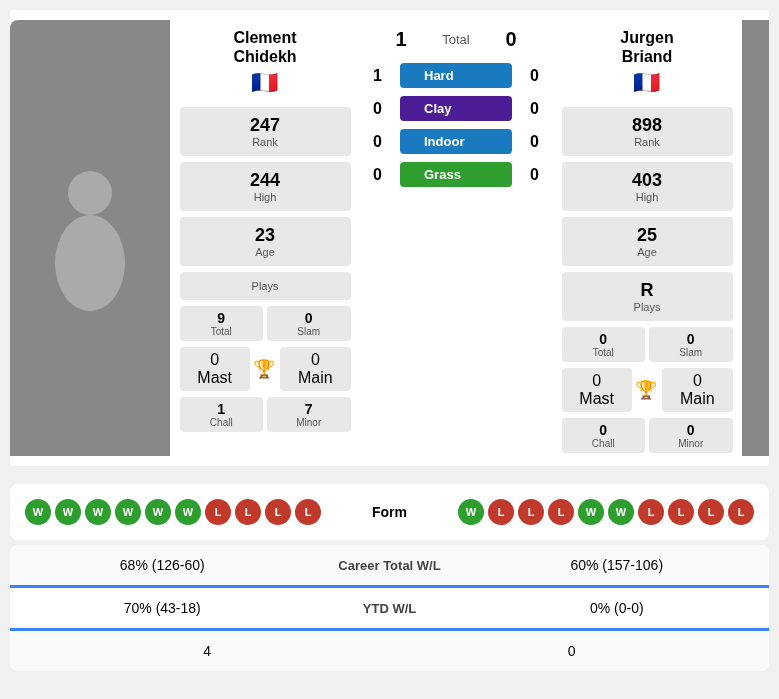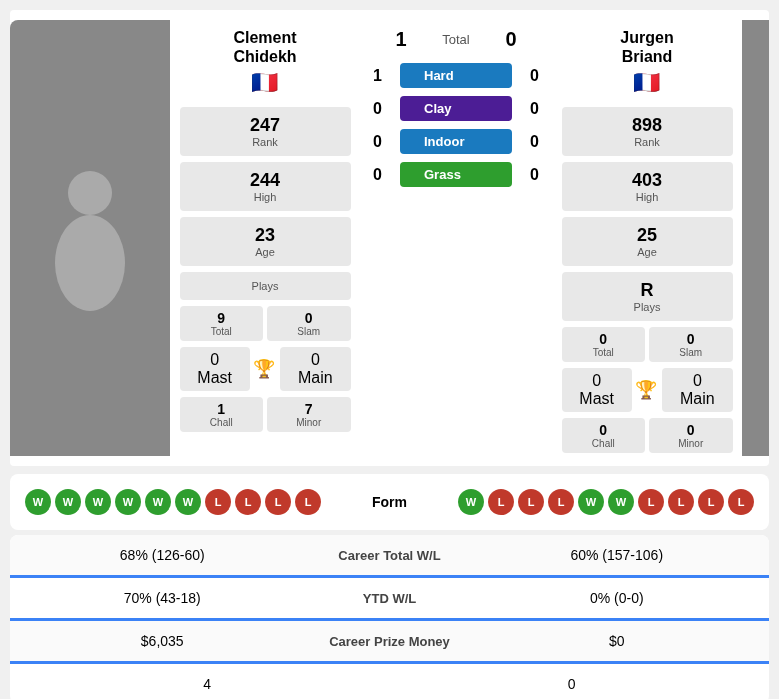--- a/index.html
+++ b/index.html
@@ -7,21 +7,21 @@
 
     .container { width: 779px; background: #f0f0f0; padding: 10px; }
 
     
     .top-section {
       display: flex;
       align-items: stretch;
       background: #fff;
       border-radius: 4px;
       overflow: hidden;
-      margin-bottom: 8px;
+      margin-bottom: 18px;
       padding: 10px 0;
     }
 
     
     .player-photo {
       width: 160px;
       min-height: 220px;
       background: #888;
       display: flex;
       align-items: center;
@@ -465,23 +465,18 @@
       <div class="stat-left">68% (126-60)</div>
       <div class="stat-center">Career Total W/L</div>
       <div class="stat-right">60% (157-106)</div>
     </div>
       <div class="stats-table-row">
       <div class="stat-left">70% (43-18)</div>
       <div class="stat-center">YTD W/L</div>
       <div class="stat-right">0% (0-0)</div>
     </div>
       <div class="stats-table-row">
-      <div class="stat-left">$6,035</div>
-      <div class="stat-center">Career Prize Money</div>
-      <div class="stat-right">$0</div>
-    </div>
-      <div class="stats-table-row">
       <div class="stat-left">4</div>
       <div class="stat-right">0</div>
     </div>
     </div>
 
 </div>
 
 </body></html>

